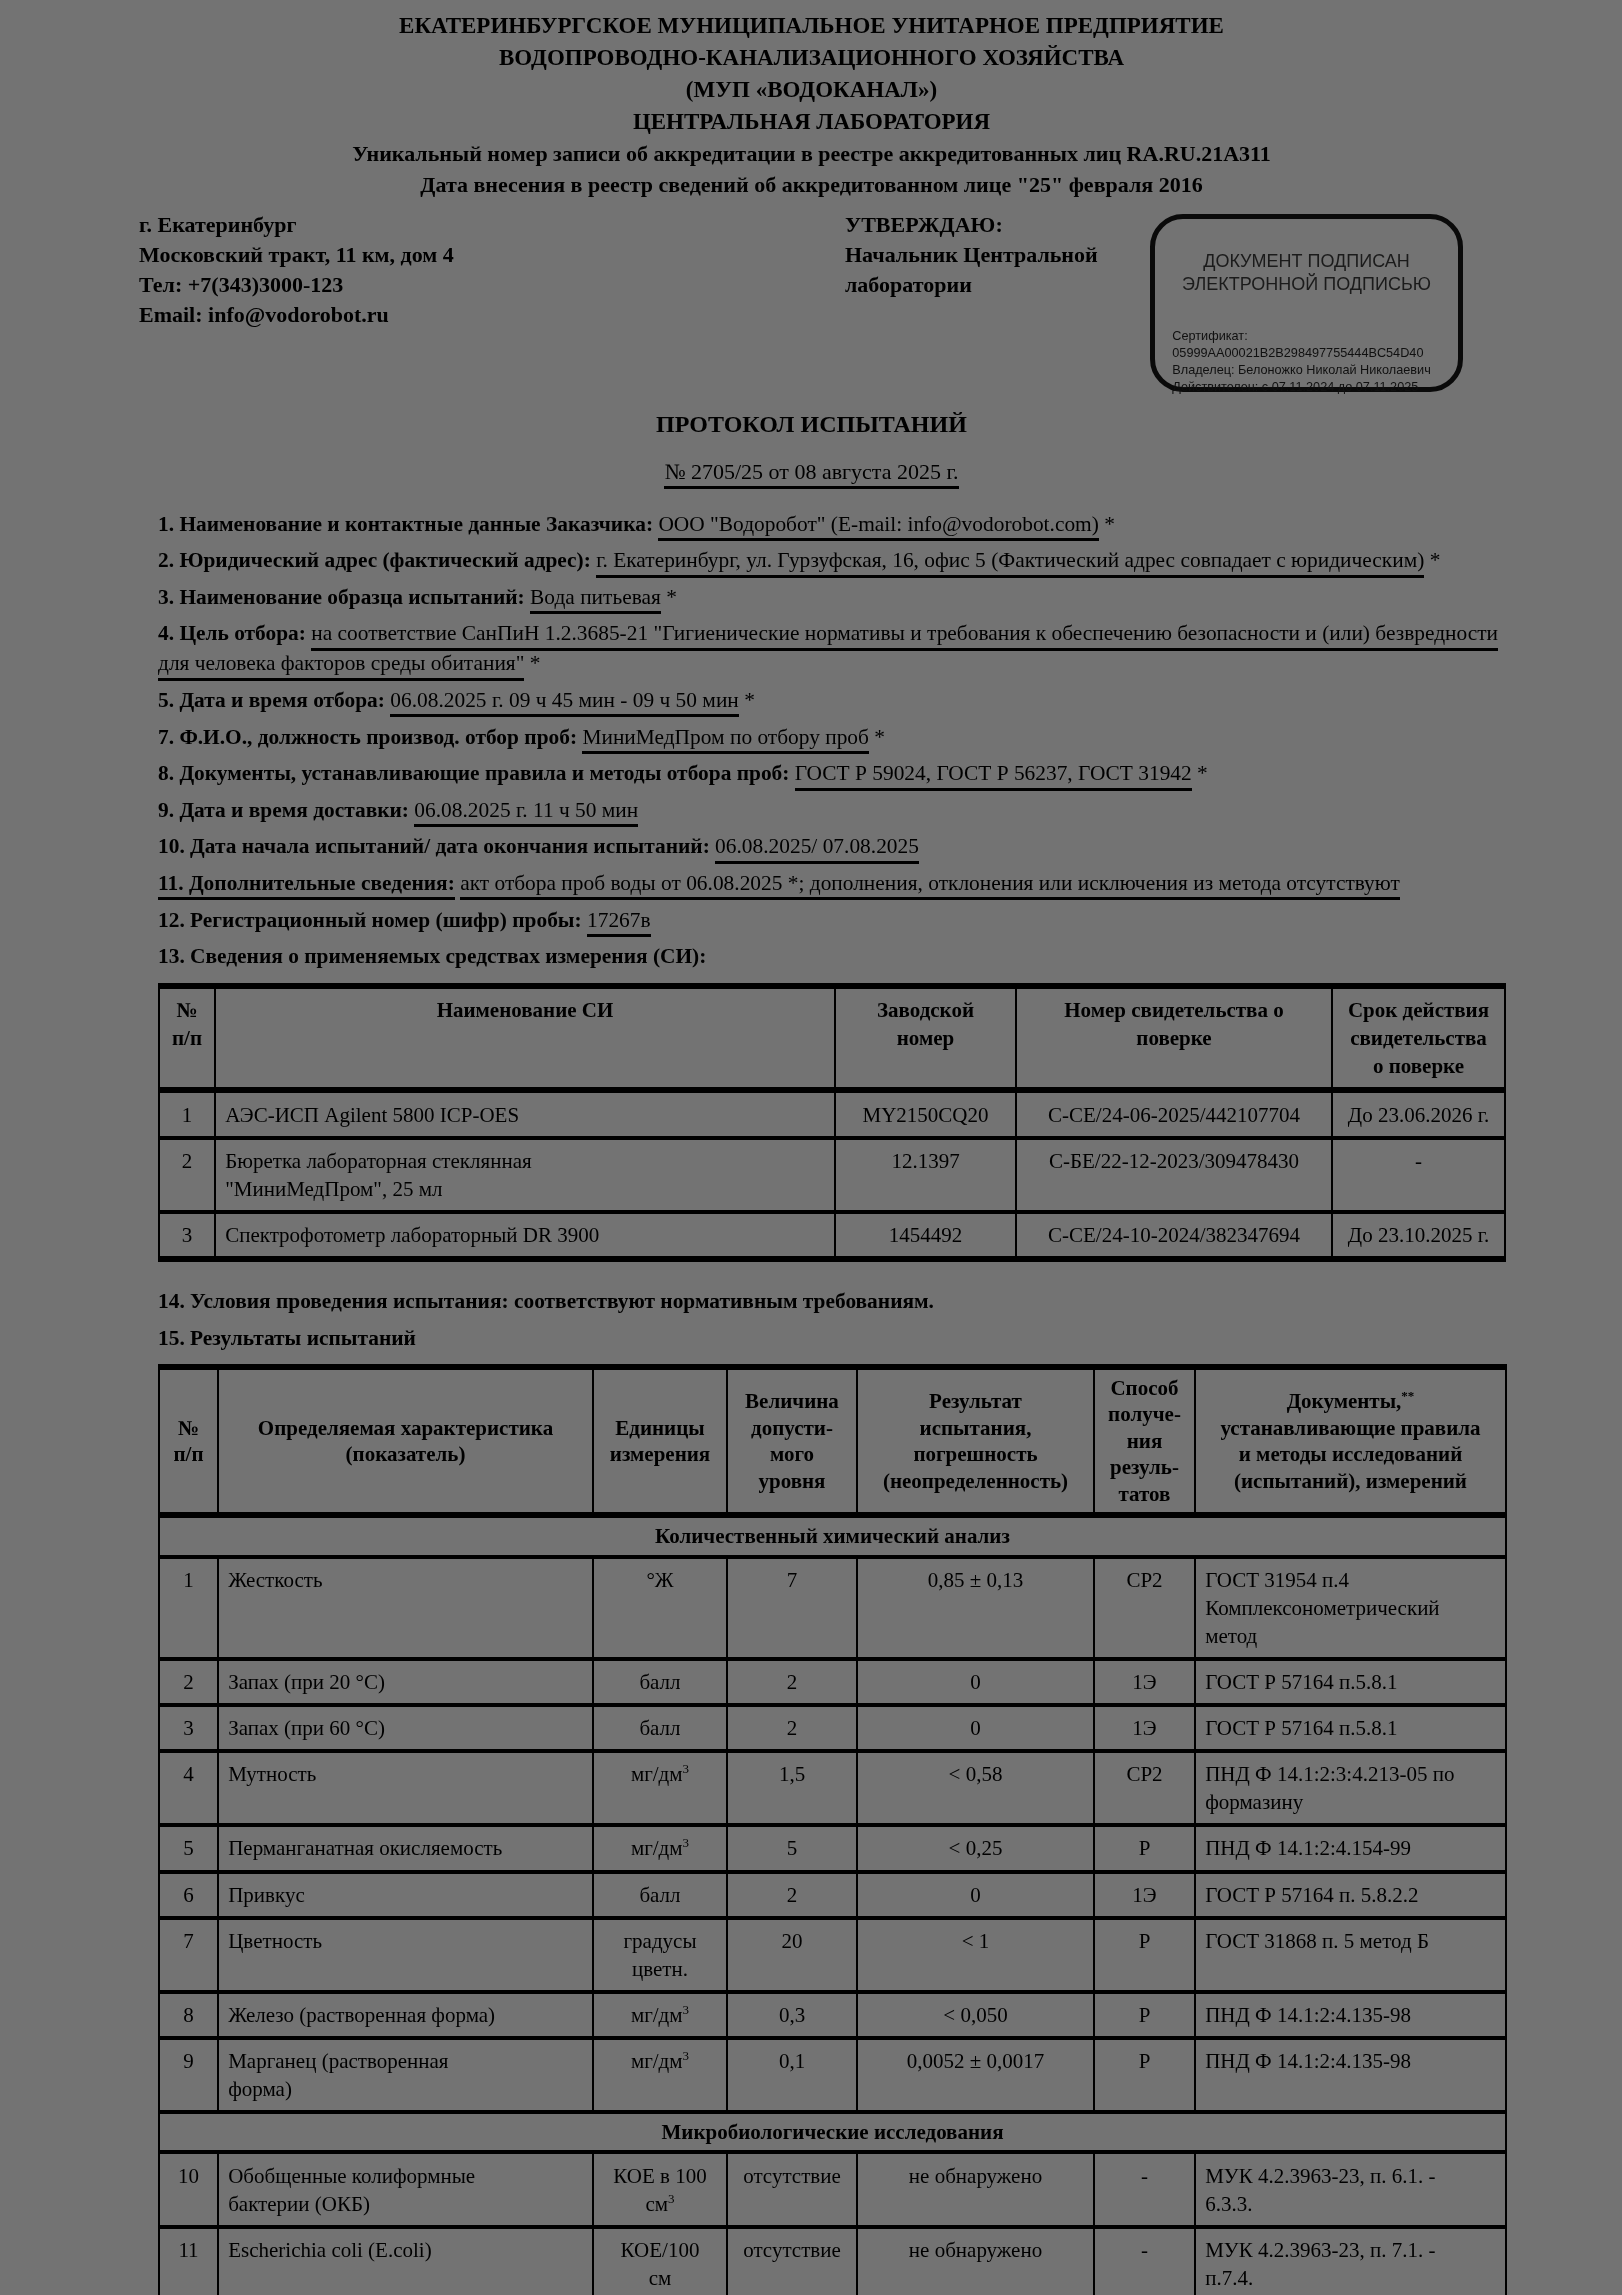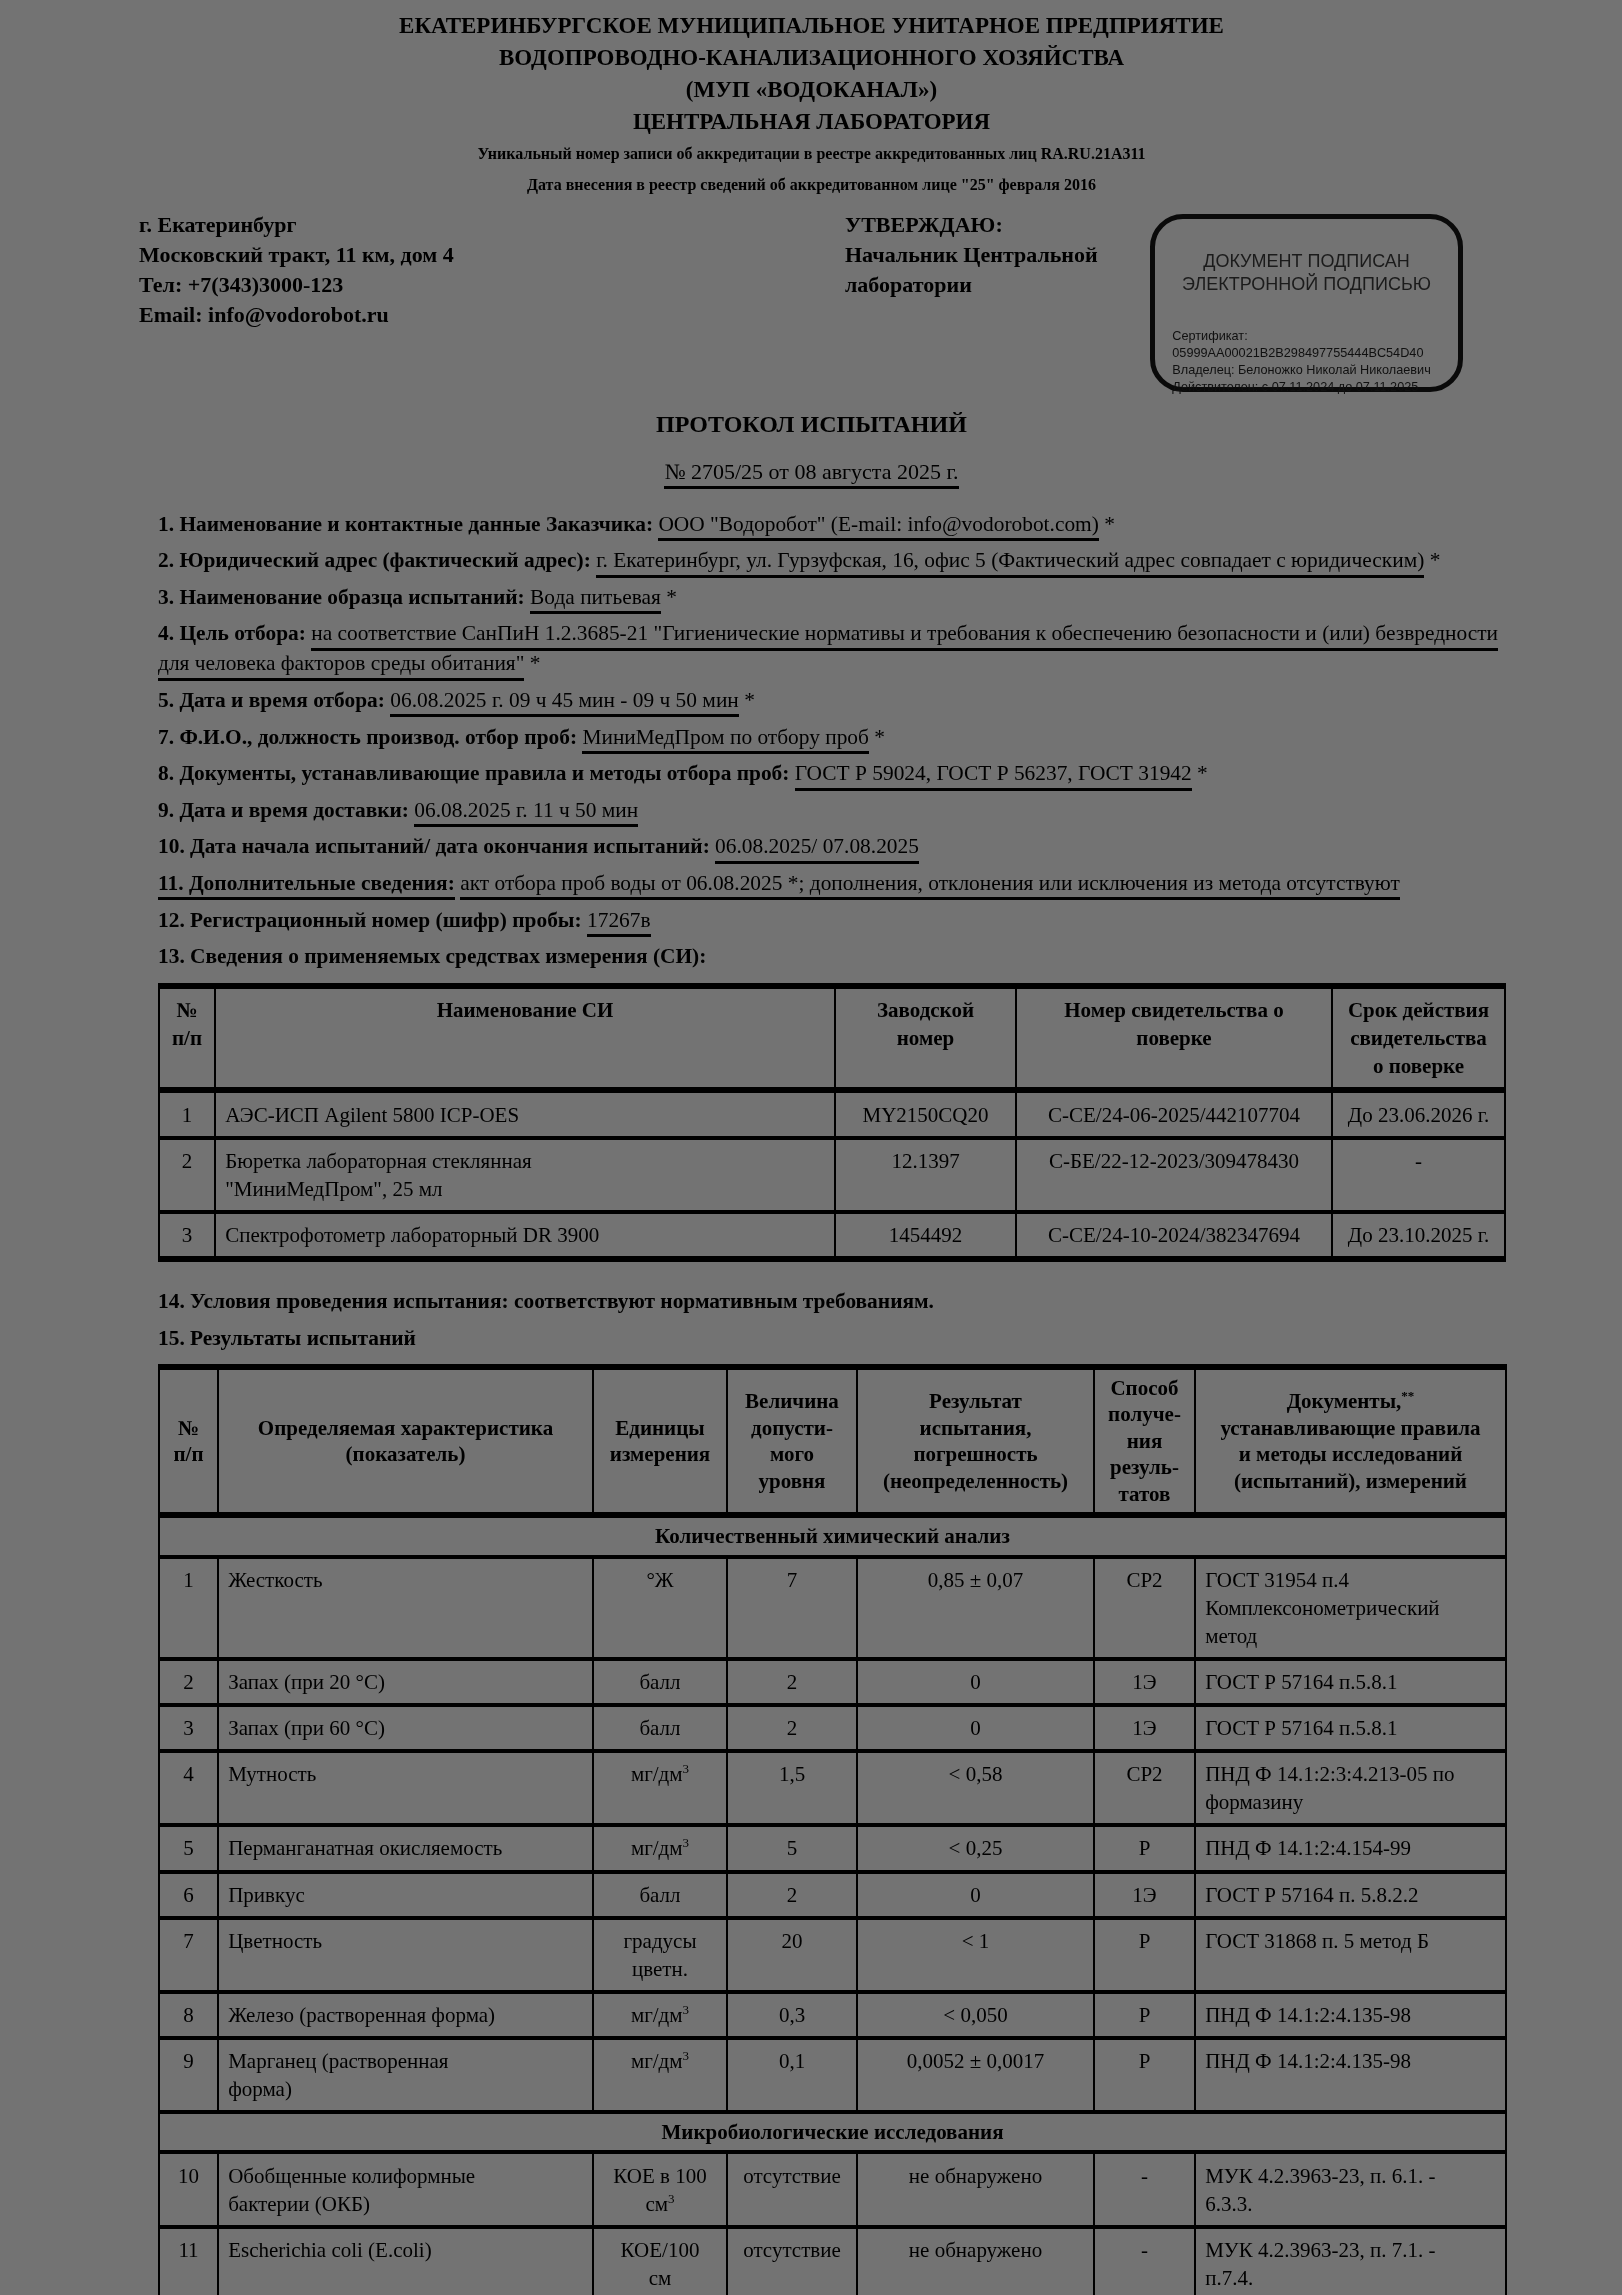--- a/index.html
+++ b/index.html
@@ -4,21 +4,21 @@
 <style>
   html,body { margin:0; padding:0; background:#ffffff; }
   .page {
     position:relative; width:1623px; height:2295px; overflow:hidden;
     background:#737373; color:#000;
     font-family:"Liberation Serif","DejaVu Serif",serif;
   }
   
   .doc-header { padding-top:10.2px; text-align:center; font-weight:bold; }
   .doc-header .org1 { font-size:23px; line-height:32px; }
-  .doc-header .acc  { font-size:16px; line-height:31px; }
+  .doc-header .acc  { font-size:22px; line-height:31px; }
   
   .info-row { position:relative; height:203px; margin-top:7.1px; }
   .contacts { position:absolute; left:139px; top:3.1px; font-weight:bold; font-size:22px; line-height:30px; }
   .approval { position:absolute; left:845px; top:3.1px; width:286px; font-weight:bold; font-size:22px; line-height:30px; }
   .stamp {
     position:absolute; left:1150px; top:7.1px; width:313px; height:178px;
     box-sizing:border-box; border:5.6px solid #0a0a0a; border-radius:33px;
     font-family:"Liberation Sans","DejaVu Sans",sans-serif;
   }
   .stamp-title { margin-top:31px; text-align:center; font-size:18px; line-height:23px; color:#1b1b1b; }
@@ -198,21 +198,21 @@
     </thead>
     <tbody>
       <tr class="section">
           <td colspan="7">Количественный химический анализ</td>
         </tr>
       <tr>
         <td class="c">1</td>
         <td><span class="pre">Жесткость</span></td>
         <td class="c"><span class="pre">°Ж</span><sup></sup></td>
         <td class="c">7</td>
-        <td class="c">0,85 ± 0,07</td>
+        <td class="c">0,85 ± 0,13</td>
         <td class="c">СР2</td>
         <td><span class="pre">ГОСТ 31954 п.4
 Комплексонометрический
 метод</span></td>
       </tr>
       <tr>
         <td class="c">2</td>
         <td><span class="pre">Запах (при 20 °С)</span></td>
         <td class="c"><span class="pre">балл</span><sup></sup></td>
         <td class="c">2</td>

